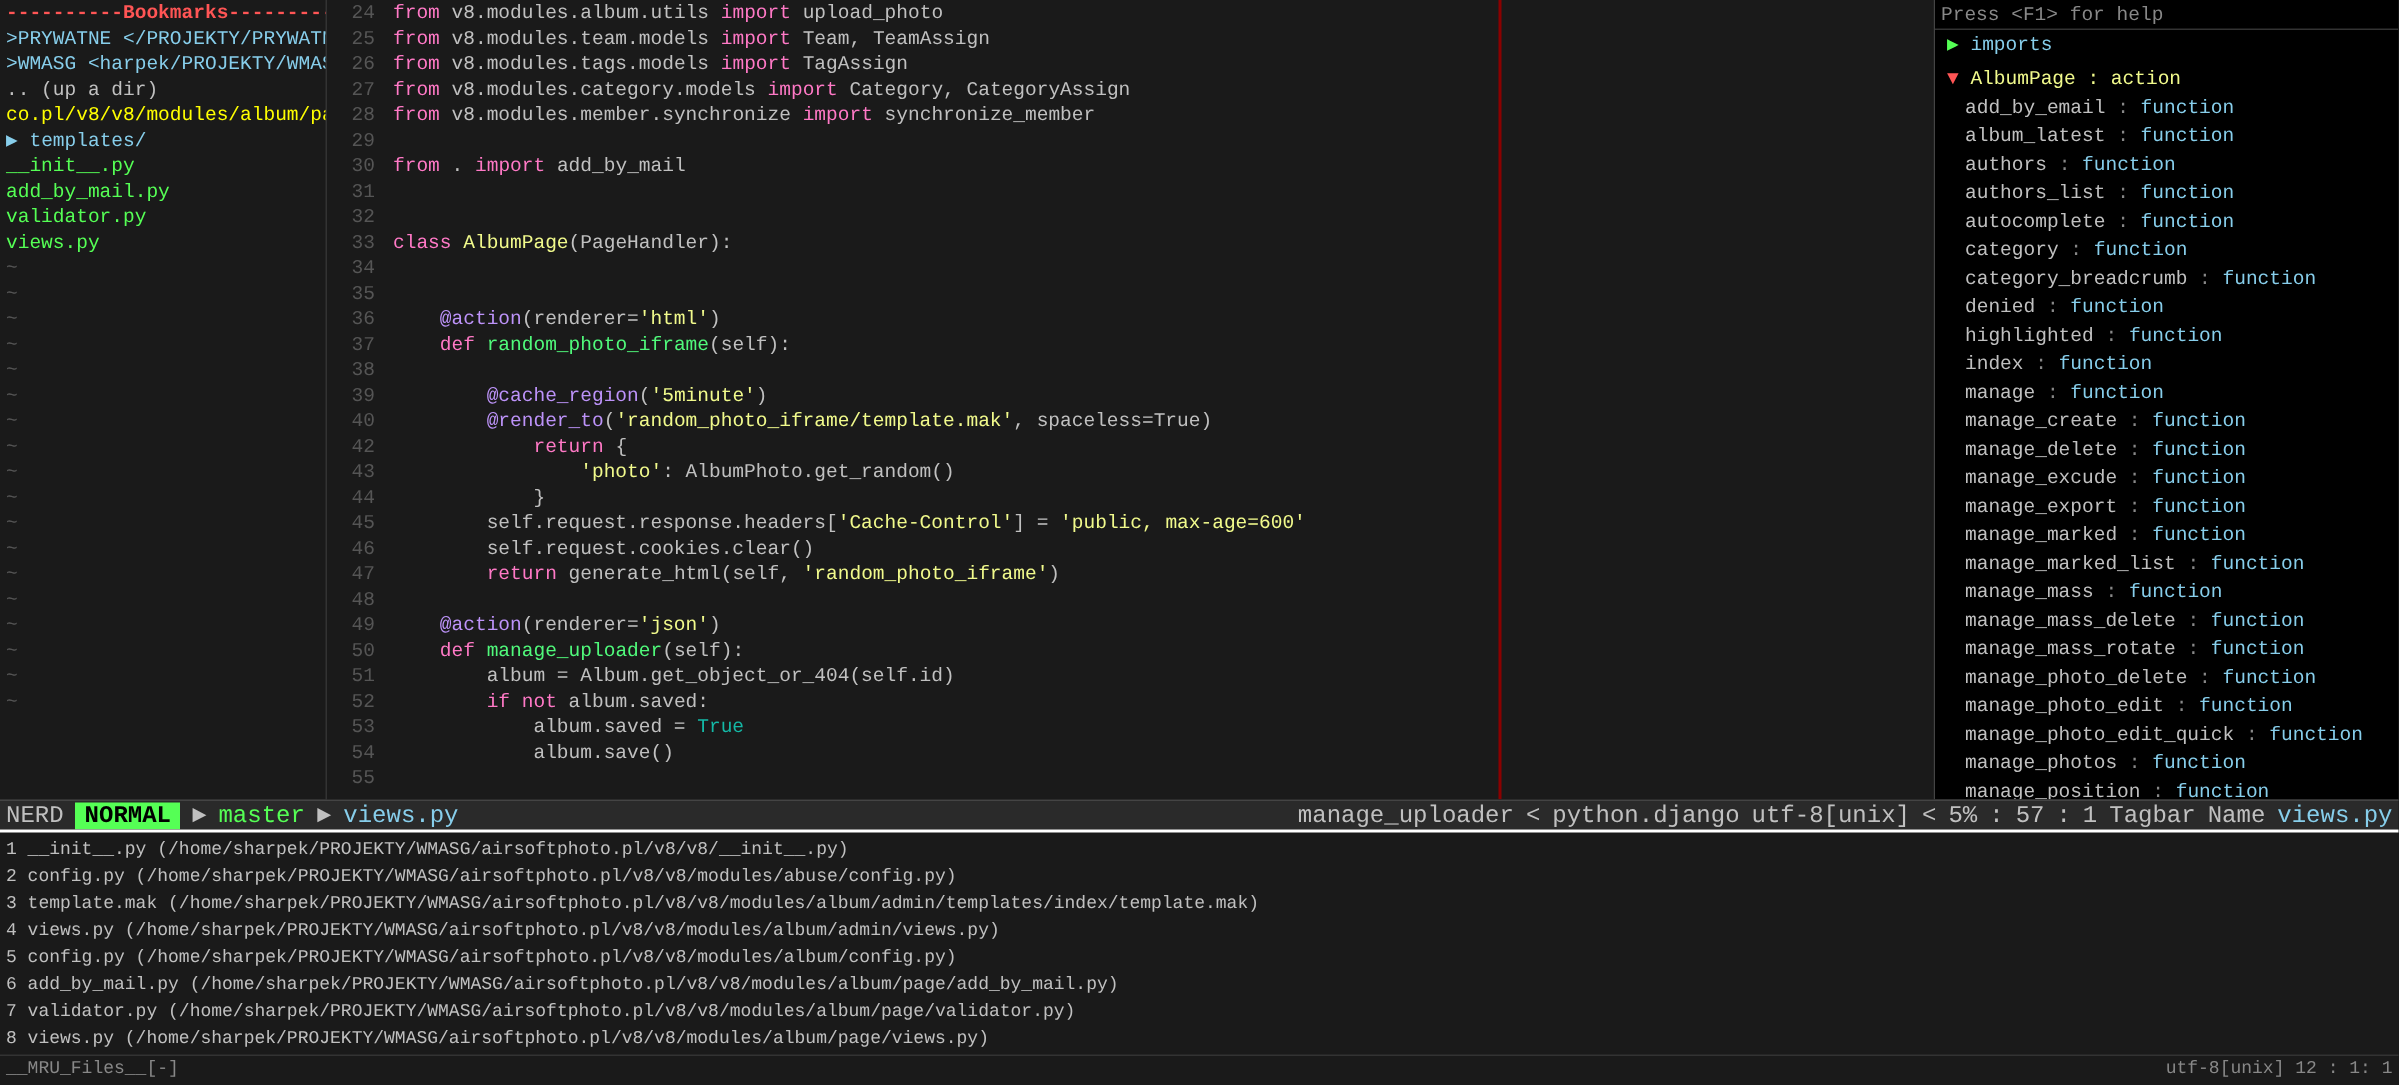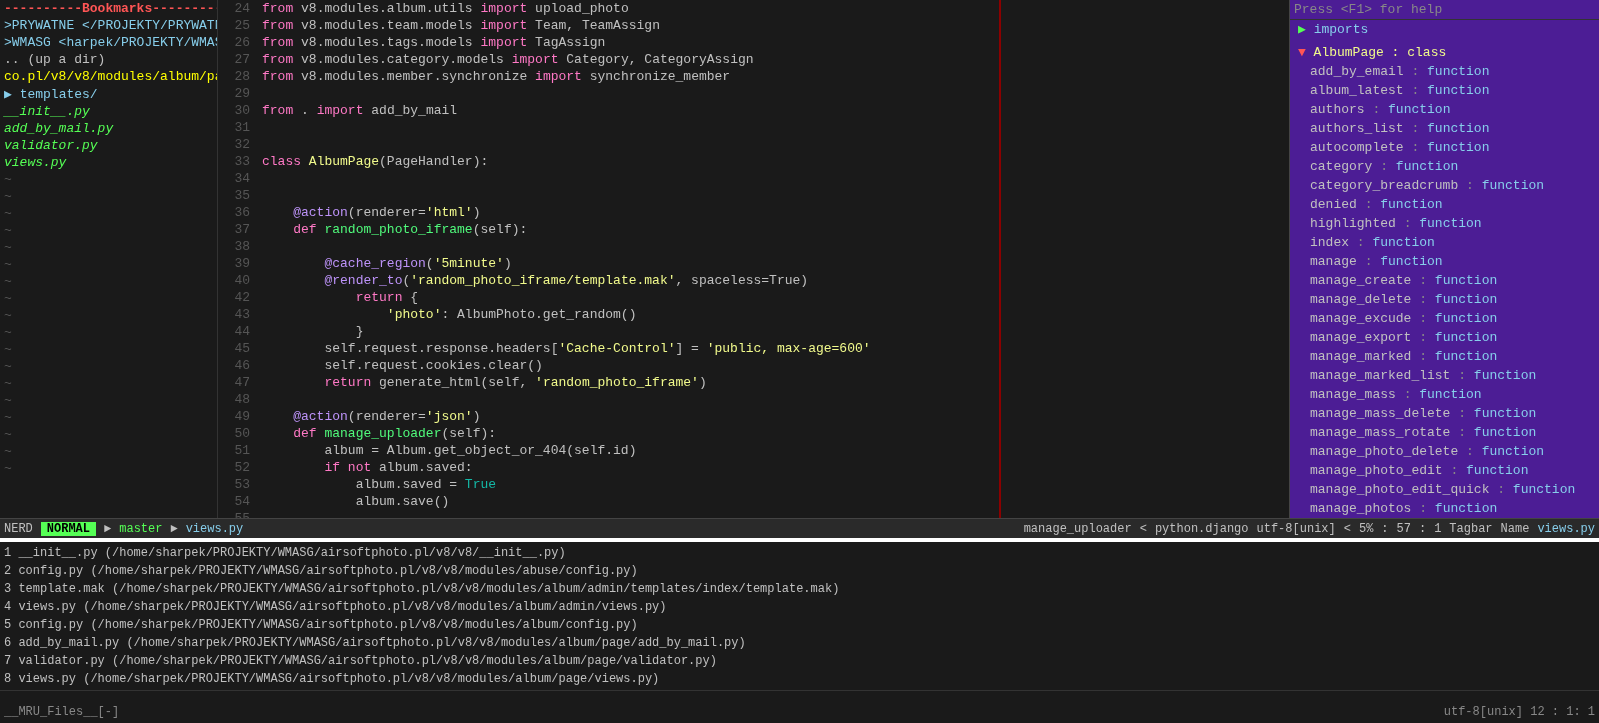--- a/index.html
+++ b/index.html
@@ -57,21 +57,20 @@
     .sidebar-item.current {
       color: #ffff00;
     }
     .sidebar-item.green {
       color: #55ff55;
     }
     .sidebar-item.tilde {
       color: #555;
     }
     .sidebar-item.indent1 {
-      font-style: italic;
     }
 
     
     .code-editor {
       flex: 1;
       background: #1a1a1a;
       overflow: hidden;
       position: relative;
     }
 
@@ -119,21 +118,21 @@
       top: 0;
       bottom: 0;
       width: 2px;
       background: #8b0000;
       pointer-events: none;
     }
 
     
     .tagbar {
       width: 310px;
-      background: #4c1d95;
+      background: #000000;
       border-left: 1px solid #444;
       overflow: hidden;
       flex-shrink: 0;
     }
 
     .tagbar-header {
       color: #888;
       padding: 2px 4px;
       border-bottom: 1px solid #333;
     }
@@ -174,21 +173,21 @@
       background: #2a2a2a;
       height: 20px;
       border-top: 1px solid #444;
       padding: 0 4px;
       gap: 8px;
       flex-shrink: 0;
     }
 
     .status-item {
       color: #c0c0c0;
-      font-size: 12px;
+      font-size: 16px;
       white-space: nowrap;
     }
 
     .status-item.mode-normal {
       color: #000;
       background: #55ff55;
       padding: 0 6px;
       font-weight: bold;
     }
 
@@ -196,21 +195,21 @@
       color: #55ff55;
     }
 
     .status-item.filename {
       color: #87ceeb;
     }
 
     
     .bottom-panel {
       background: #1a1a1a;
-      border-top: 4px solid #ffffff;
+      border-top: 2px solid #ffffff;
       padding: 2px 0;
       flex-shrink: 0;
     }
 
     .mru-line {
       padding: 1px 4px;
       color: #c0c0c0;
       white-space: nowrap;
       line-height: 16px;
       font-size: 12px;
@@ -384,21 +383,21 @@
         </div>
 
       </div>
     </div>
 
     <div class="tagbar">
       <div class="tagbar-header">Press &lt;F1&gt; for help</div>
       <div class="tagbar-item section section-arrow">imports</div>
       <div style="height:4px;"></div>
       <div class="tagbar-item" style="color:#ff5555;">
-        <span style="color:#ff5555;">▼ </span><span style="color:#f1fa8c;">AlbumPage : class</span>
+        <span style="color:#ff5555;">▼ </span><span style="color:#f1fa8c;">AlbumPage : action</span>
       </div>
       <div class="tagbar-item method">
         <span style="color:#c0c0c0;">add_by_email</span> <span class="type-label">: </span><span class="func-color">function</span>
       </div>
       <div class="tagbar-item method">
         <span style="color:#c0c0c0;">album_latest</span> <span class="type-label">: </span><span class="func-color">function</span>
       </div>
       <div class="tagbar-item method">
         <span style="color:#c0c0c0;">authors</span> <span class="type-label">: </span><span class="func-color">function</span>
       </div>
@@ -498,16 +497,16 @@
 
   <div class="bottom-panel">
     <div class="mru-line">1  __init__.py (/home/sharpek/PROJEKTY/WMASG/airsoftphoto.pl/v8/v8/__init__.py)</div>
     <div class="mru-line">2  config.py (/home/sharpek/PROJEKTY/WMASG/airsoftphoto.pl/v8/v8/modules/abuse/config.py)</div>
     <div class="mru-line">3  template.mak (/home/sharpek/PROJEKTY/WMASG/airsoftphoto.pl/v8/v8/modules/album/admin/templates/index/template.mak)</div>
     <div class="mru-line">4  views.py (/home/sharpek/PROJEKTY/WMASG/airsoftphoto.pl/v8/v8/modules/album/admin/views.py)</div>
     <div class="mru-line">5  config.py (/home/sharpek/PROJEKTY/WMASG/airsoftphoto.pl/v8/v8/modules/album/config.py)</div>
     <div class="mru-line">6  add_by_mail.py (/home/sharpek/PROJEKTY/WMASG/airsoftphoto.pl/v8/v8/modules/album/page/add_by_mail.py)</div>
     <div class="mru-line">7  validator.py (/home/sharpek/PROJEKTY/WMASG/airsoftphoto.pl/v8/v8/modules/album/page/validator.py)</div>
     <div class="mru-line">8  views.py (/home/sharpek/PROJEKTY/WMASG/airsoftphoto.pl/v8/v8/modules/album/page/views.py)</div>
-    <div class="mru-line" style="color:#888; border-top:1px solid #333; margin-top:2px; padding-top:13px;">__MRU_Files__[-]<span style="float:right; color:#888;">utf-8[unix]   12 :  1:  1</span></div>
+    <div class="mru-line" style="color:#888; border-top:1px solid #333; margin-top:2px; padding-top:0;">__MRU_Files__[-]<span style="float:right; color:#888;">utf-8[unix]   12 :  1:  1</span></div>
   </div>
 
 </div>
 
 </body></html>

